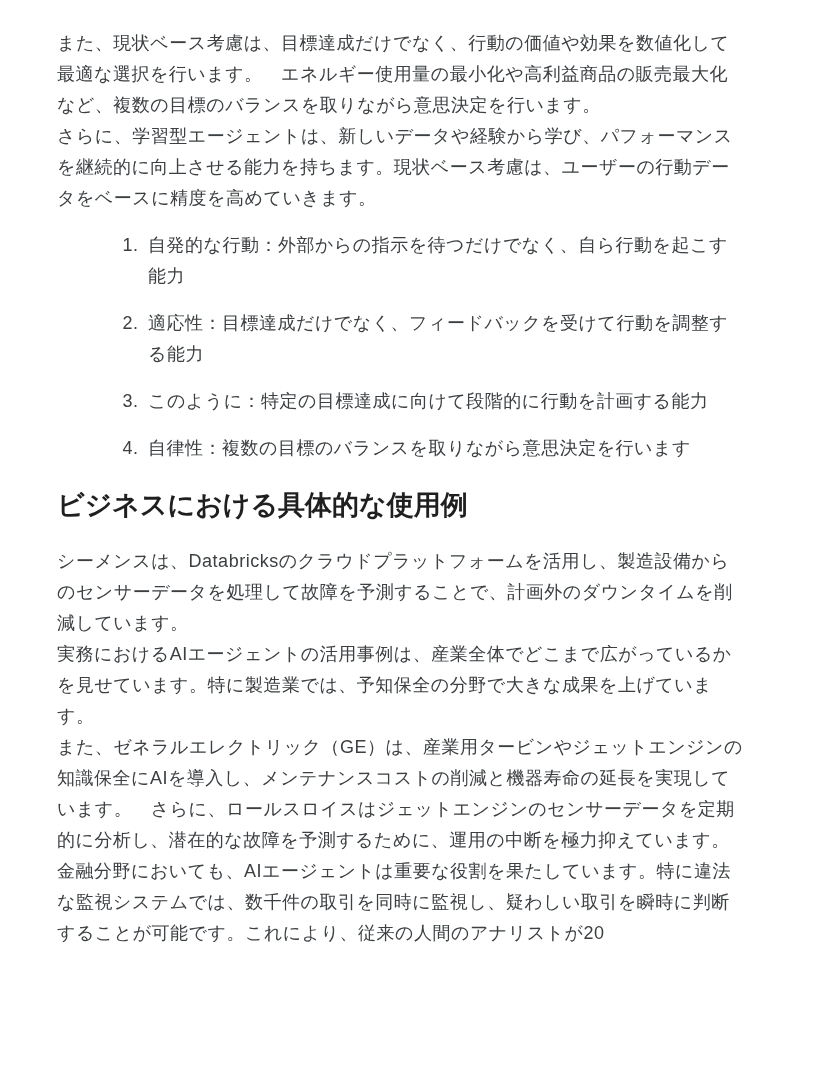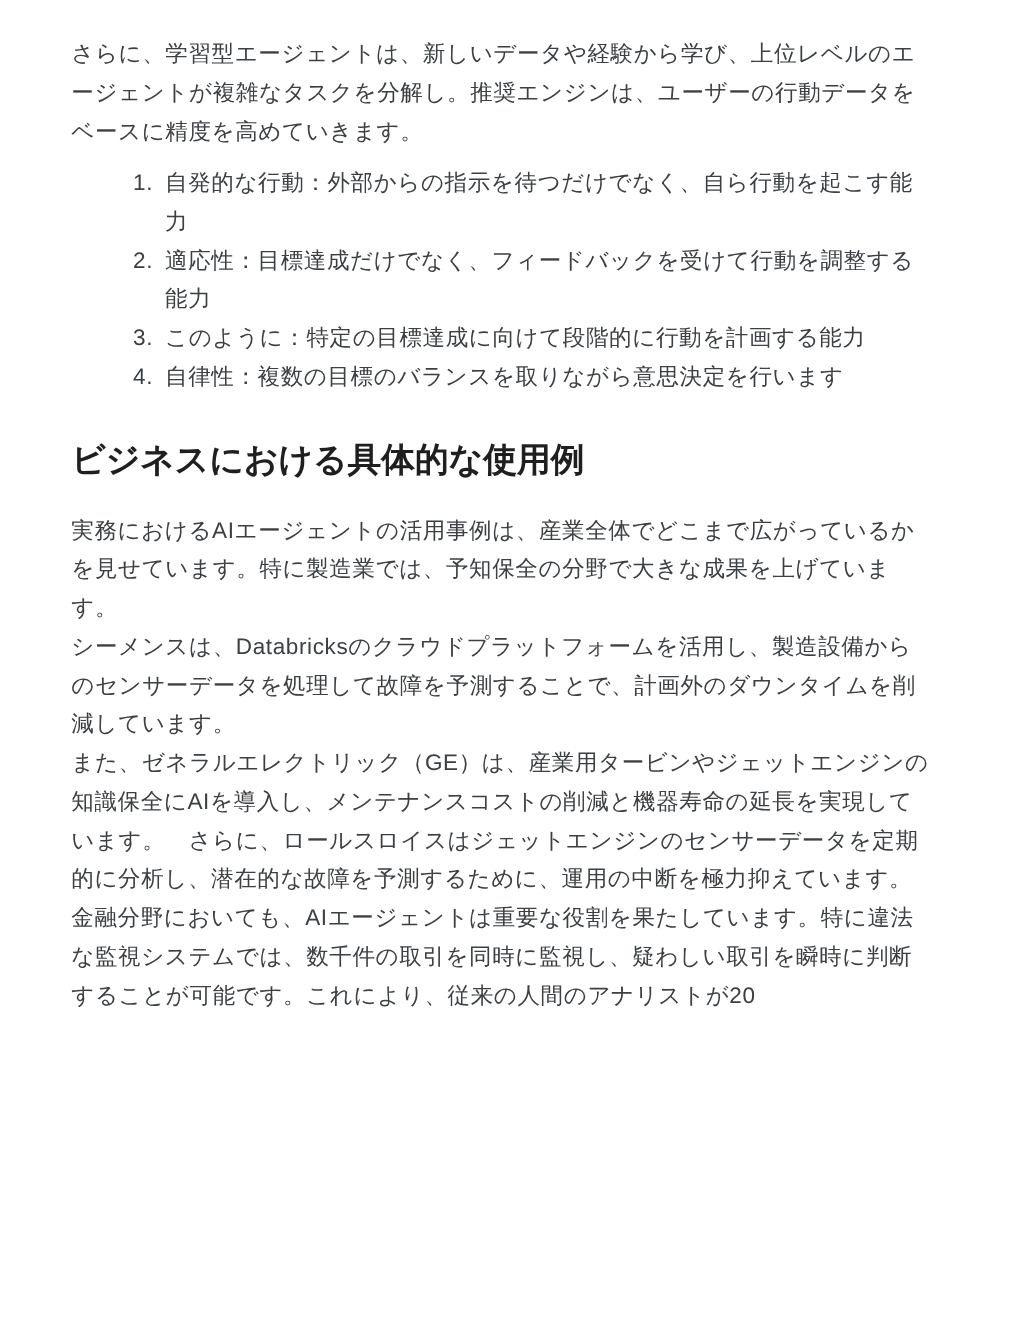--- a/index.html
+++ b/index.html
@@ -28,54 +28,55 @@
   }
   .doc p {
     margin: 0;
   }
   ol.features {
     margin: 10px 0 18px 0;
     padding: 0 0 0 71px;
     list-style: decimal outside;
   }
   ol.features li {
-    margin: 0;
+    margin: 16px;
     padding-left: 4px;
     line-height: 31px;
   }
   h2.section-heading {
-    margin: 33px 0 23px 0;
+    margin: 23px 0 23px 0;
     font-size: 27px;
     line-height: 36px;
     font-weight: 700;
     color: #1f1f1f;
     letter-spacing: 0;
   }
 </style>
 </head>
 <body>
 
 <div class="doc">
 
+  <p>また、現状ベース考慮は、目標達成だけでなく、行動の価値や効果を数値化して最適な選択を行います。　エネルギー使用量の最小化や高利益商品の販売最大化など、複数の目標のバランスを取りながら意思決定を行います。</p>
 
-  <p>さらに、学習型エージェントは、新しいデータや経験から学び、上位レベルのエージェントが複雑なタスクを分解し。推奨エンジンは、ユーザーの行動データをベースに精度を高めていきます。</p>
+  <p>さらに、学習型エージェントは、新しいデータや経験から学び、パフォーマンスを継続的に向上させる能力を持ちます。現状ベース考慮は、ユーザーの行動データをベースに精度を高めていきます。</p>
 
 
 
   <ol class="features">
     <li>自発的な行動：外部からの指示を待つだけでなく、自ら行動を起こす能力</li>
     <li>適応性：目標達成だけでなく、フィードバックを受けて行動を調整する能力</li>
     <li>このように：特定の目標達成に向けて段階的に行動を計画する能力</li>
     <li>自律性：複数の目標のバランスを取りながら意思決定を行います</li>
   </ol>
 
 
   <h2 class="section-heading">ビジネスにおける具体的な使用例</h2>
 
+  <p>シーメンスは、Databricksのクラウドプラットフォームを活用し、製造設備からのセンサーデータを処理して故障を予測することで、計画外のダウンタイムを削減しています。</p>
+
   <p>実務におけるAIエージェントの活用事例は、産業全体でどこまで広がっているかを見せています。特に製造業では、予知保全の分野で大きな成果を上げています。</p>
-
-  <p>シーメンスは、Databricksのクラウドプラットフォームを活用し、製造設備からのセンサーデータを処理して故障を予測することで、計画外のダウンタイムを削減しています。</p>
 
   <p>また、ゼネラルエレクトリック（GE）は、産業用タービンやジェットエンジンの知識保全にAIを導入し、メンテナンスコストの削減と機器寿命の延長を実現しています。　さらに、ロールスロイスはジェットエンジンのセンサーデータを定期的に分析し、潜在的な故障を予測するために、運用の中断を極力抑えています。</p>
 
   <p><span>金融分野においても、AIエージェントは重要な役割を果たしています。特に違法な監視システムでは、数千件の取引を同時に監視し、疑わしい取引を瞬時に判断することが可能です。これにより、従来の人間のアナリストが20</span></p>
 
 </div>
 
 </body></html>

